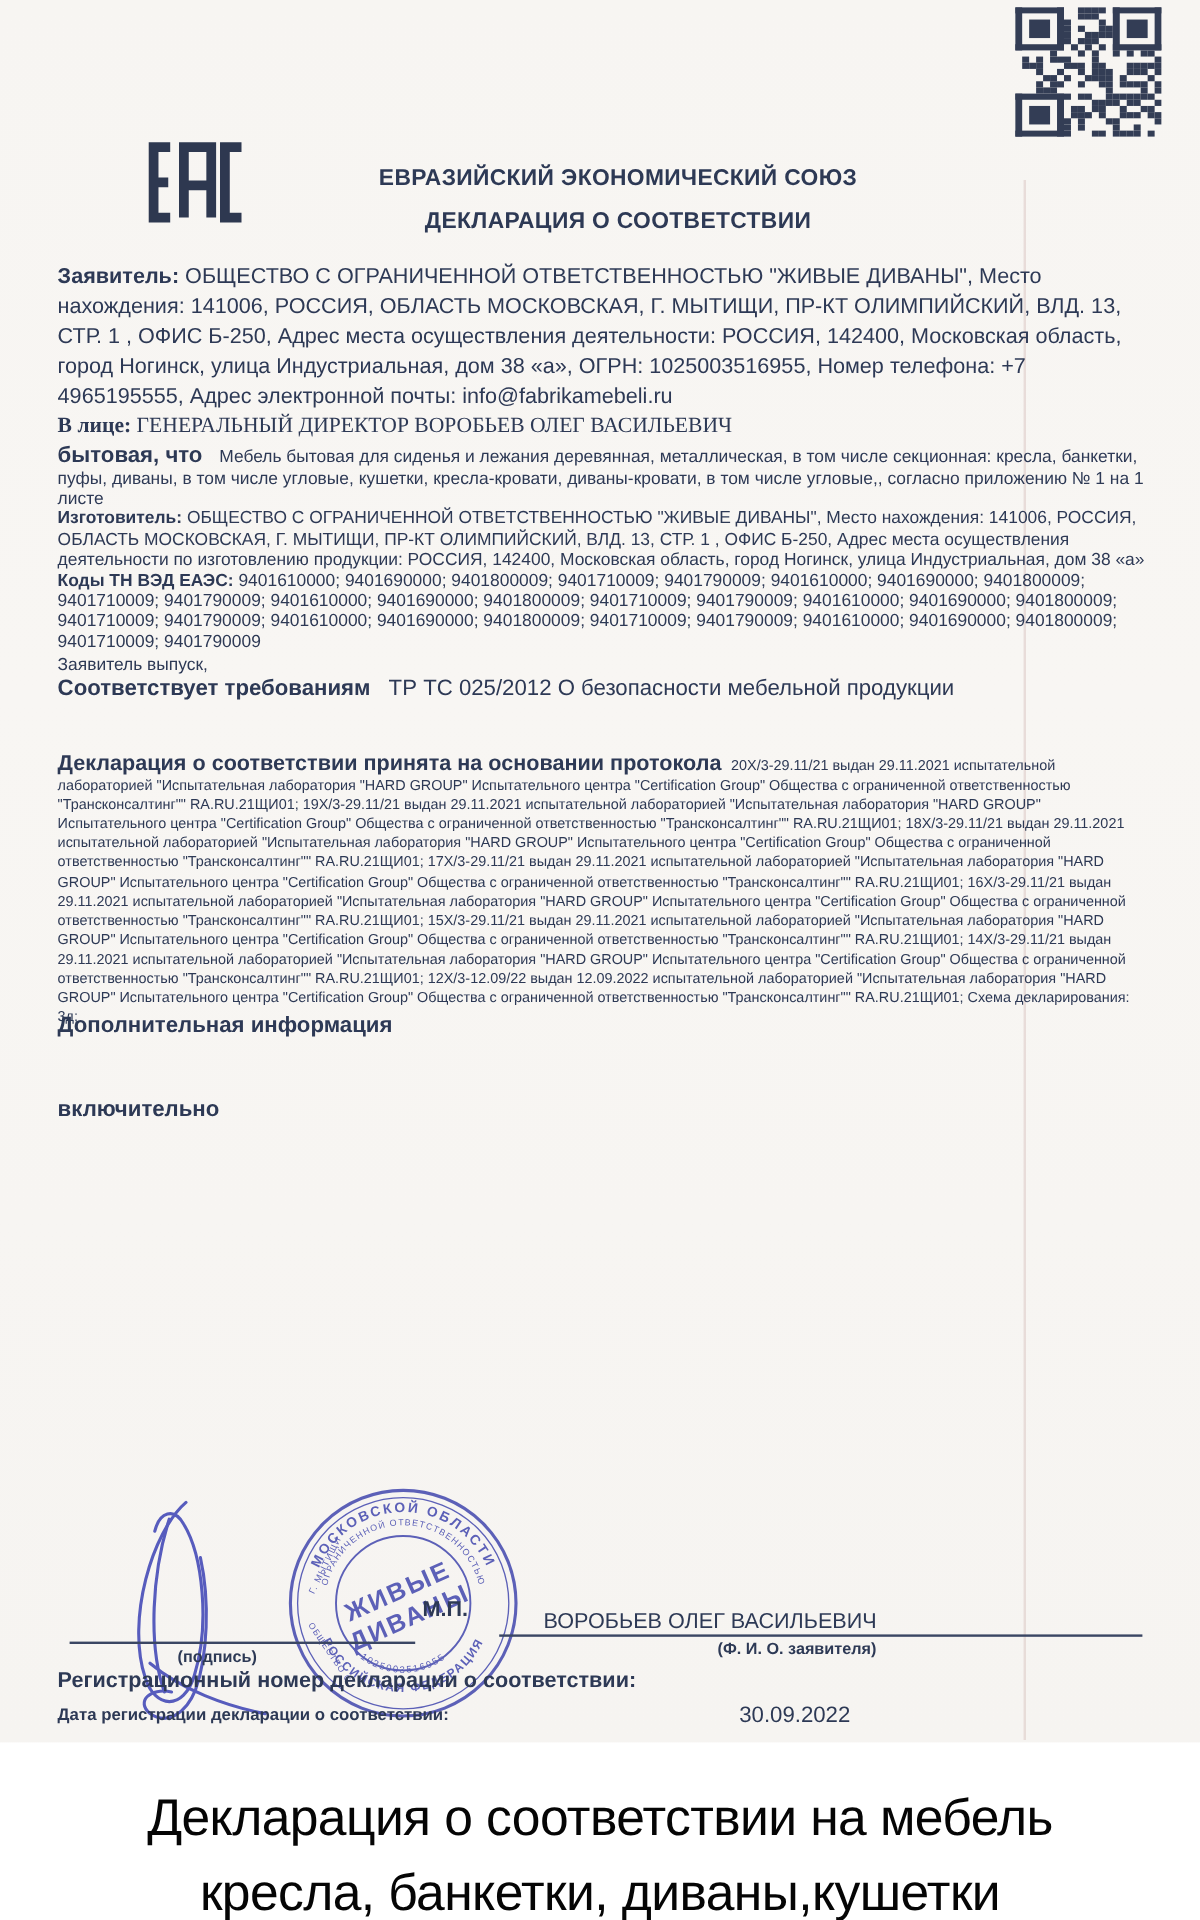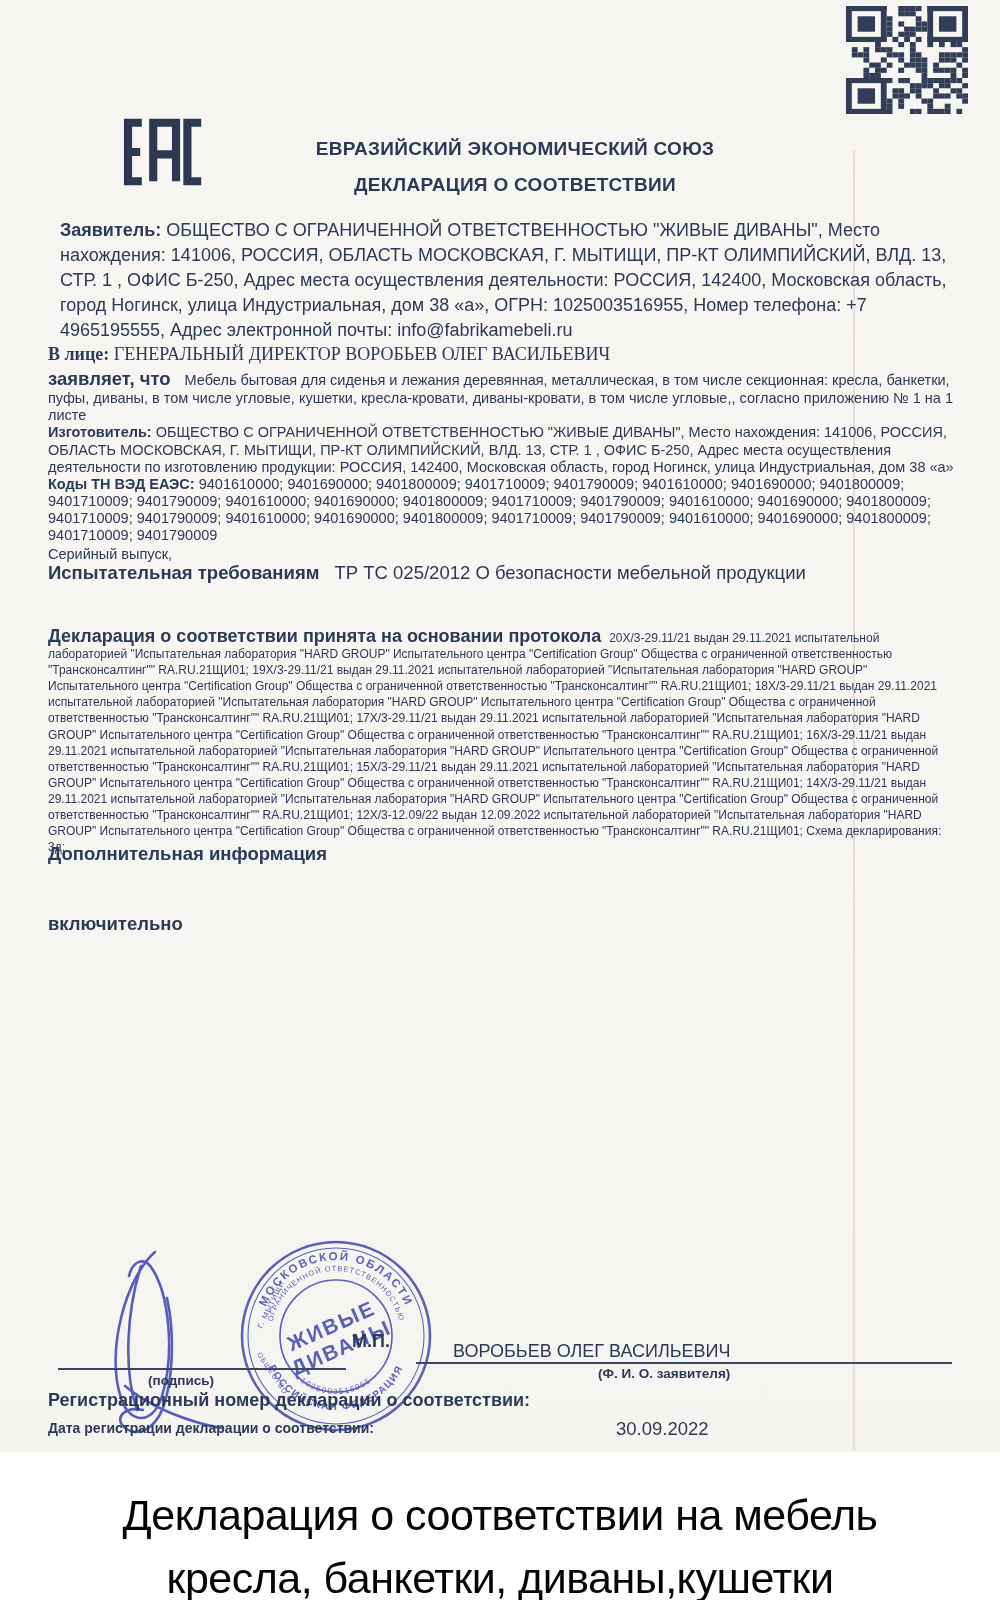--- a/index.html
+++ b/index.html
@@ -199,47 +199,47 @@
           <path d="M26 7 H9 V79 H26 M9 43 H24"></path>
           <path d="M40 79 V7 H68 V79 M40 46 H68"></path>
           <path d="M99 7 H82 V79 H99"></path>
         </g>
       </svg>
     </div>
 
     <div class="abs h-center" style="top:174px;">ДЕКЛАРАЦИЯ О СООТВЕТСТВИИ</div>
     <div class="abs h-center" style="top:138px;">ЕВРАЗИЙСКИЙ ЭКОНОМИЧЕСКИЙ СОЮЗ</div>
 
-    <div class="abs para" style="top:218px;margin-left:12px;">
+    <div class="abs para" style="top:218px;">
       <b>Заявитель:</b>
       <span>ОБЩЕСТВО С ОГРАНИЧЕННОЙ ОТВЕТСТВЕННОСТЬЮ "ЖИВЫЕ ДИВАНЫ", Место нахождения: 141006, РОССИЯ, ОБЛАСТЬ МОСКОВСКАЯ, Г. МЫТИЩИ, ПР-КТ ОЛИМПИЙСКИЙ, ВЛД. 13, СТР. 1 , ОФИС Б-250, Адрес места осуществления деятельности: РОССИЯ, 142400, Московская область, город Ногинск, улица Индустриальная, дом 38 «а», ОГРН: 1025003516955, Номер телефона: +7 4965195555, Адрес электронной почты: info@fabrikamebeli.ru</span>
     </div>
     <div class="abs para" style="top:342px;font-family:Liberation Serif, serif;">
       <b>В лице:</b>
       <span>ГЕНЕРАЛЬНЫЙ ДИРЕКТОР ВОРОБЬЕВ ОЛЕГ ВАСИЛЬЕВИЧ</span>
     </div>
 
     <div class="abs small-para" style="top:370px;">
-      <span class="lead">заявляет, что</span><span>Мебель бытовая для сиденья и лежания деревянная, металлическая, в том числе секционная: кресла, банкетки, пуфы, диваны, в том числе угловые, кушетки, кресла-кровати, диваны-кровати, в том числе угловые,, согласно приложению № 1 на 1 листе</span>
+      <span class="lead">бытовая, что</span><span>Мебель бытовая для сиденья и лежания деревянная, металлическая, в том числе секционная: кресла, банкетки, пуфы, диваны, в том числе угловые, кушетки, кресла-кровати, диваны-кровати, в том числе угловые,, согласно приложению № 1 на 1 листе</span>
     </div>
 
     <div class="abs small-para" style="top:424px;">
       <b>Изготовитель:</b>
       <span>ОБЩЕСТВО С ОГРАНИЧЕННОЙ ОТВЕТСТВЕННОСТЬЮ "ЖИВЫЕ ДИВАНЫ", Место нахождения: 141006, РОССИЯ, ОБЛАСТЬ МОСКОВСКАЯ, Г. МЫТИЩИ, ПР-КТ ОЛИМПИЙСКИЙ, ВЛД. 13, СТР. 1 , ОФИС Б-250, Адрес места осуществления деятельности по изготовлению продукции: РОССИЯ, 142400, Московская область, город Ногинск, улица Индустриальная, дом 38 «а»</span>
     </div>
 
     <div class="abs codes" style="top:476px;">
       <span class="b">Коды ТН ВЭД ЕАЭС:</span>
       <span>9401610000; 9401690000; 9401800009; 9401710009; 9401790009; 9401610000; 9401690000; 9401800009; 9401710009; 9401790009; 9401610000; 9401690000; 9401800009; 9401710009; 9401790009; 9401610000; 9401690000; 9401800009; 9401710009; 9401790009; 9401610000; 9401690000; 9401800009; 9401710009; 9401790009; 9401610000; 9401690000; 9401800009; 9401710009; 9401790009</span>
     </div>
 
-    <div class="abs small-para" style="top:546px;">Серийный выпуск,</div>
+    <div class="abs small-para" style="top:546px;">Заявитель выпуск,</div>
 
     <div class="abs" style="left:48px; top:562px; width:908px; font-size:18.5px;">
-      <b>Испытательная требованиям</b>
+      <b>Соответствует требованиям</b>
       <span style="margin-left:10px;">ТР ТС 025/2012 О безопасности мебельной продукции</span>
     </div>
 
     <div class="abs proto" style="top:628px;">
       <span class="lead">Декларация о соответствии принята на основании протокола</span><span>20Х/3-29.11/21 выдан 29.11.2021  испытательной лабораторией "Испытательная лаборатория "HARD GROUP" Испытательного центра "Certification Group" Общества с ограниченной ответственностью "Трансконсалтинг"" RA.RU.21ЩИ01; 19Х/3-29.11/21 выдан 29.11.2021  испытательной лабораторией "Испытательная лаборатория "HARD GROUP" Испытательного центра "Certification Group" Общества с ограниченной ответственностью "Трансконсалтинг"" RA.RU.21ЩИ01; 18Х/3-29.11/21 выдан 29.11.2021  испытательной лабораторией "Испытательная лаборатория "HARD GROUP" Испытательного центра "Certification Group" Общества с ограниченной ответственностью "Трансконсалтинг"" RA.RU.21ЩИ01; 17Х/3-29.11/21 выдан 29.11.2021  испытательной лабораторией "Испытательная лаборатория "HARD GROUP" Испытательного центра "Certification Group" Общества с ограниченной ответственностью "Трансконсалтинг"" RA.RU.21ЩИ01; 16Х/3-29.11/21 выдан 29.11.2021  испытательной лабораторией "Испытательная лаборатория "HARD GROUP" Испытательного центра "Certification Group" Общества с ограниченной ответственностью "Трансконсалтинг"" RA.RU.21ЩИ01; 15Х/3-29.11/21 выдан 29.11.2021  испытательной лабораторией "Испытательная лаборатория "HARD GROUP" Испытательного центра "Certification Group" Общества с ограниченной ответственностью "Трансконсалтинг"" RA.RU.21ЩИ01; 14Х/3-29.11/21 выдан 29.11.2021  испытательной лабораторией "Испытательная лаборатория "HARD GROUP" Испытательного центра "Certification Group" Общества с ограниченной ответственностью "Трансконсалтинг"" RA.RU.21ЩИ01; 12Х/3-12.09/22 выдан 12.09.2022  испытательной лабораторией "Испытательная лаборатория "HARD GROUP" Испытательного центра "Certification Group" Общества с ограниченной ответственностью "Трансконсалтинг"" RA.RU.21ЩИ01; Схема декларирования: 3д;</span>
     </div>
 
     <div class="abs" style="left:48px; top:843px; font-size:18.5px; font-weight:bold;">Дополнительная информация</div>
 
     <div class="abs" style="left:48px; top:910px; width:908px; font-size:18.5px; line-height:27px;">

